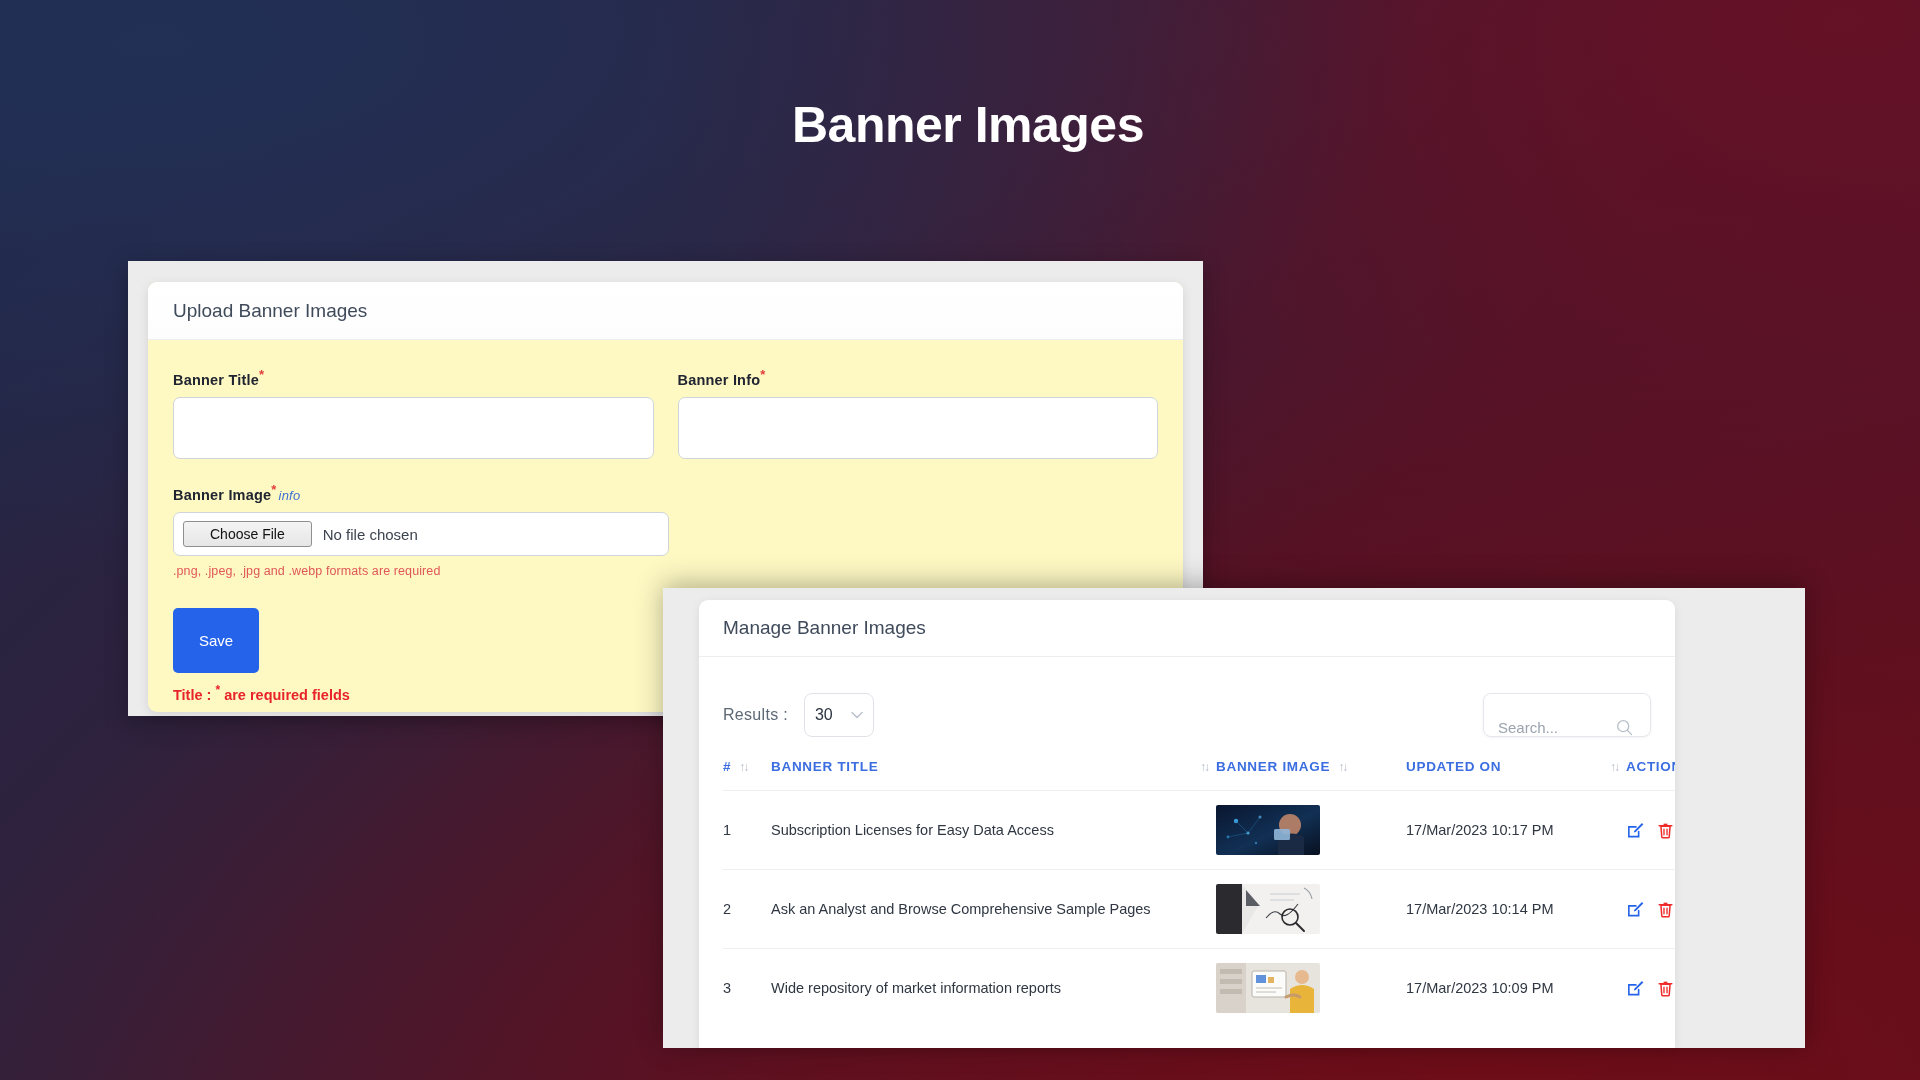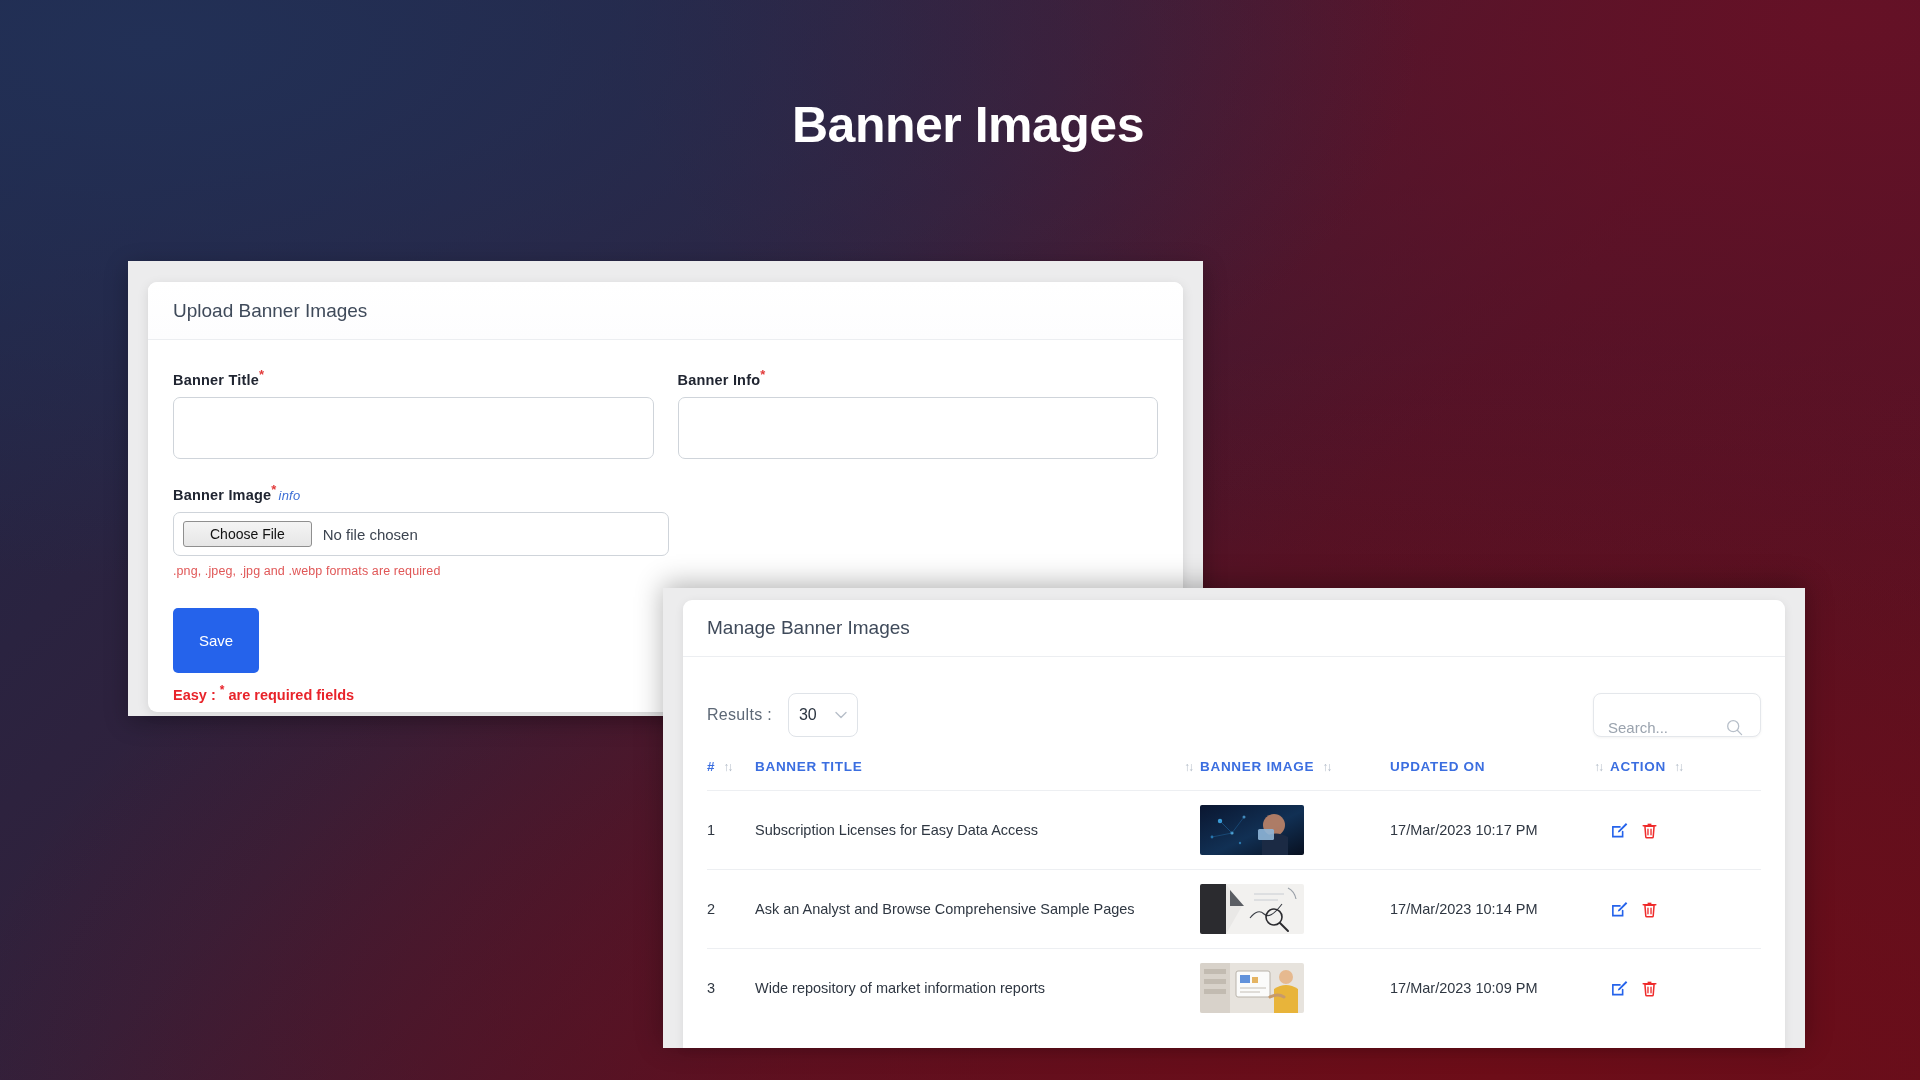--- a/index.html
+++ b/index.html
@@ -43,21 +43,21 @@
     background: #ececed;
     box-shadow: 0 6px 22px rgba(0,0,0,0.28);
   }
 
   .upload-card {
     position: absolute;
     left: 20px;
     top: 21px;
     width: 1035px;
     height: 430px;
-    background: #ffffff;
+    background: #fef9c3;
     border-radius: 9px;
     box-shadow: 0 3px 12px rgba(0,0,0,0.10);
     overflow: hidden;
   }
 
   .card-header {
     height: 58px;
     padding: 0 25px;
     display: flex;
     align-items: center;
@@ -176,23 +176,23 @@
     position: absolute;
     left: 663px;
     top: 588px;
     width: 1142px;
     height: 460px;
     background: #ececed;
     box-shadow: 0 -4px 26px rgba(0,0,0,0.30);
   }
   .manage-card {
     position: absolute;
-    left: 20px;
+    left: 36px;
     top: 12px;
-    width: 1102px;
+    width: 976px;
     height: 448px;
     background: #ffffff;
     border-radius: 9px 9px 0 0;
     box-shadow: 0 2px 10px rgba(0,0,0,0.08);
     overflow: hidden;
   }
 
   .manage-header {
     height: 57px;
     padding: 0 24px;
@@ -354,21 +354,21 @@
         <div class="file-box">
           <button class="choose-file-btn">Choose File</button>
           <span class="no-file-text">No file chosen</span>
         </div>
 
         <div class="file-hint">.png, .jpeg, .jpg and .webp formats are required</div>
       </div>
 
       <div class="save-row">
         <button class="save-btn">Save</button>
-        <div class="note-text"><span>Easy : </span><span class="note-star">*</span><span> are required fields</span></div>
+        <div class="note-text"><span>Title : </span><span class="note-star">*</span><span> are required fields</span></div>
       </div>
 
     </div>
   </div>
 </div>
 
 <div class="manage-wrapper">
   <div class="manage-card">
 
     <div class="manage-header">

